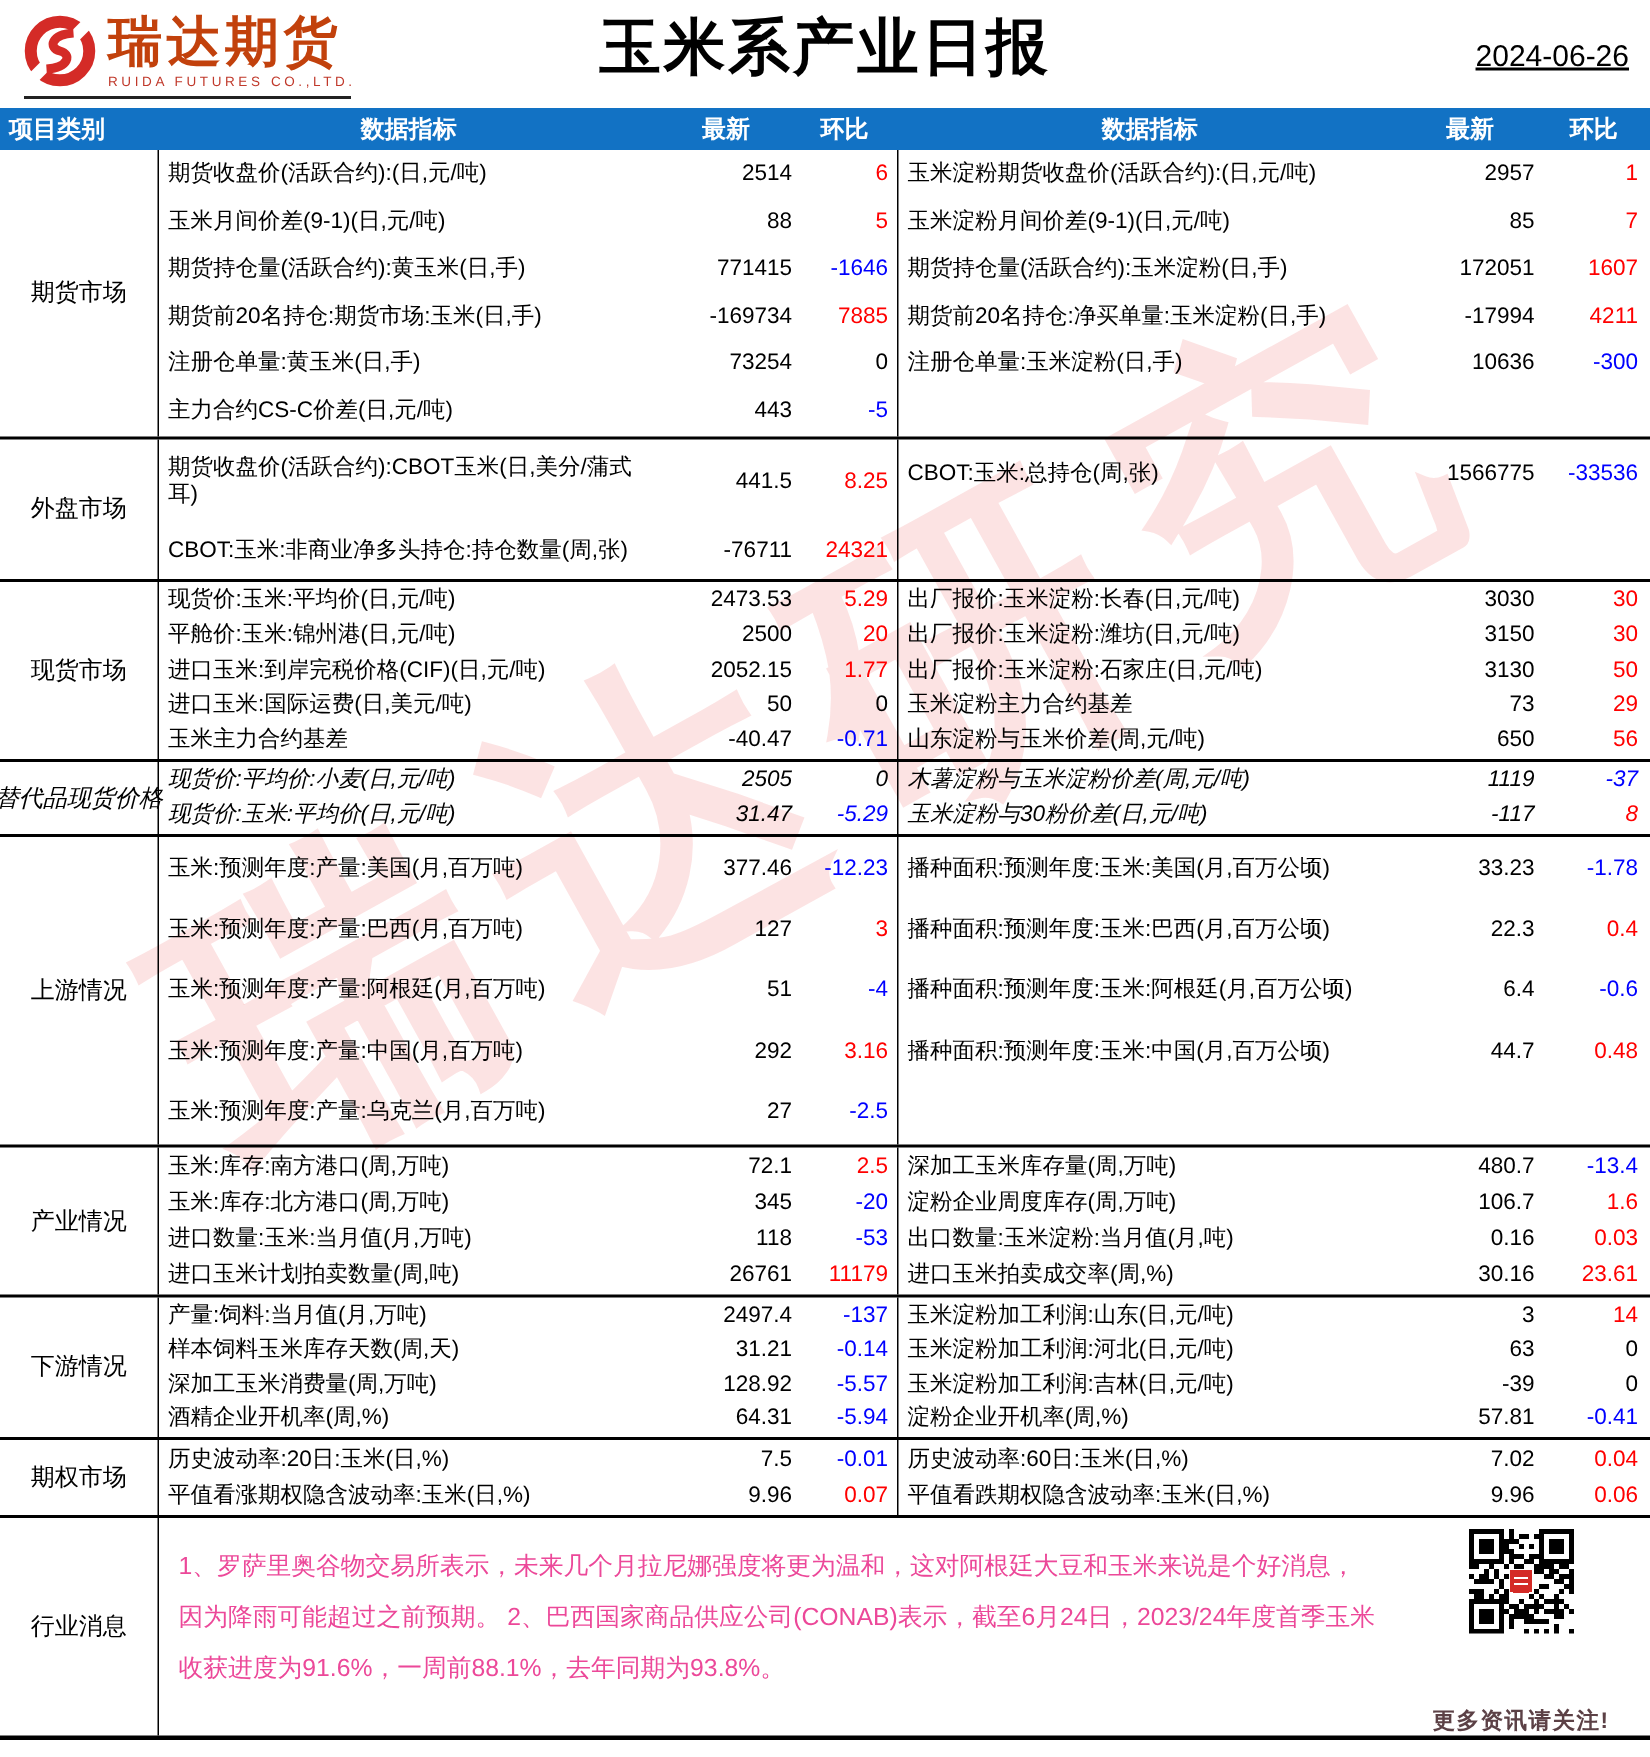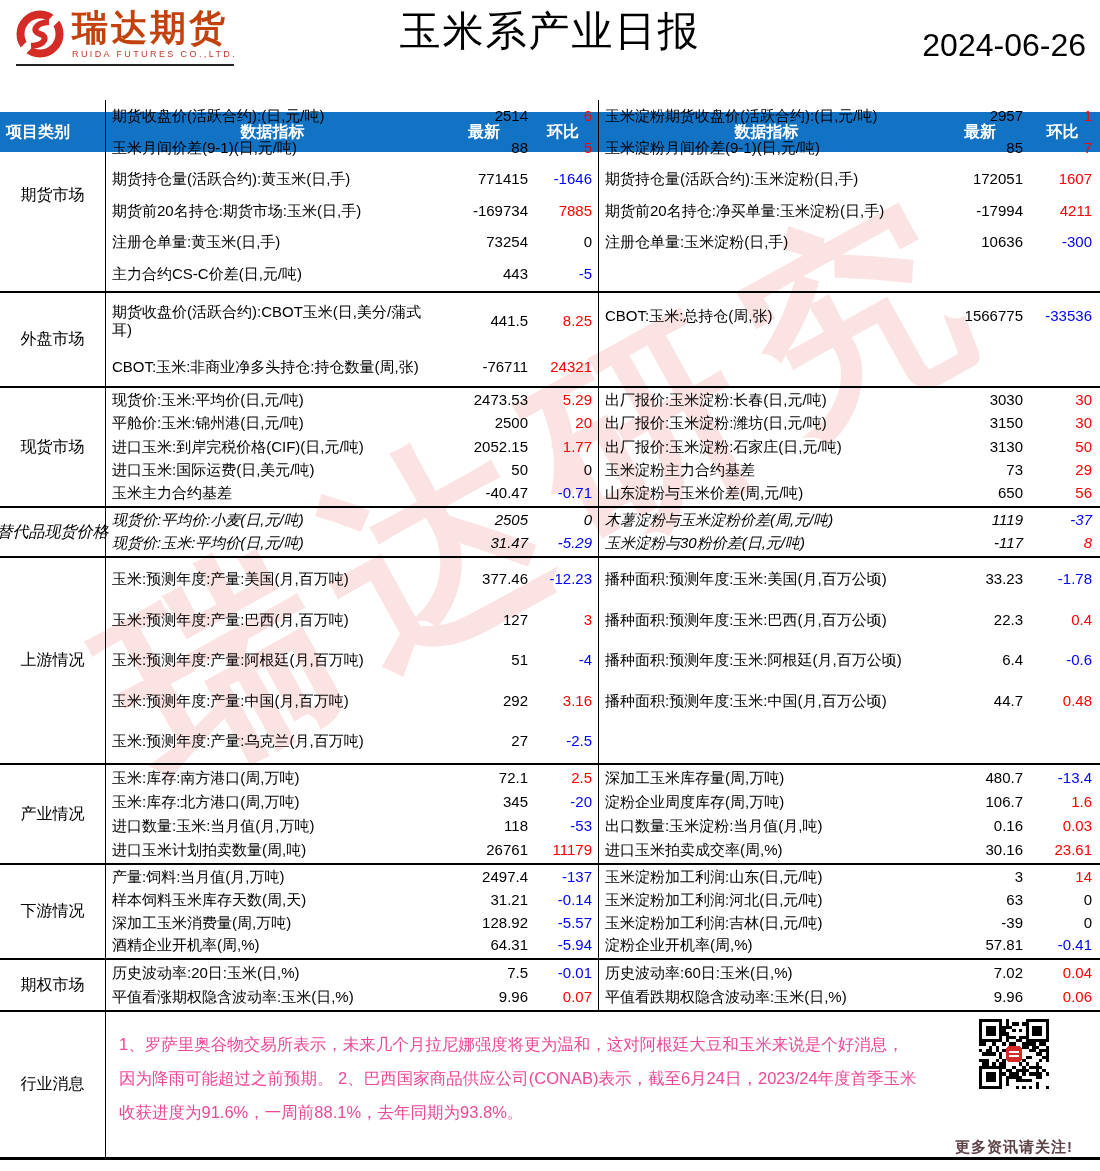--- a/index.html
+++ b/index.html
@@ -7,27 +7,27 @@
   .page{position:relative;width:1100px;height:1171px;background:#fff;}
 
   
   .masthead{position:relative;height:72px;}
   .logo{position:absolute;left:16px;top:9px;display:flex;align-items:center;}
   .logo svg{display:block;}
   .logo-txt{margin-left:8px;}
   .logo-name{font-size:36px;font-weight:700;letter-spacing:3px;color:#c2410c;line-height:1.05;}
   .logo-sub{font-size:9px;letter-spacing:2.4px;color:#c0392b;margin-top:2px;}
   .logo-underline{position:absolute;left:16px;top:64px;width:218px;height:2px;background:#222;}
-  .doc-title{position:absolute;left:0;right:0;top:4px;text-align:center;font-size:41px;font-weight:400;color:#000;letter-spacing:2px;}
-  .doc-date{position:absolute;right:14px;top:27px;font-size:32px;color:#000;}
+  .doc-title{position:absolute;left:0;right:0;top:4px;text-align:center;font-size:41px;font-weight:700;color:#000;letter-spacing:2px;}
+  .doc-date{position:absolute;right:14px;top:27px;font-size:20px;color:#000;text-decoration:underline;}
 
   
-  .thead{position:absolute;left:0;top:72px;width:1100px;height:40px;background:#1272c4;display:grid;
+  .thead{position:absolute;left:0;top:72px;width:1100px;height:28px;background:#1272c4;display:grid;
          grid-template-columns:105px 335px 88px 70px 337px 90px 75px;align-items:center;color:#fff;
-         font-weight:700;font-size:16px;z-index:2;margin-top:40px;}
+         font-weight:700;font-size:16px;z-index:2;}
   .thead .c0{padding-left:6px;text-align:left;}
   .thead span{text-align:center;}
 
   .tbody{position:absolute;left:0;top:100px;width:1100px;z-index:2;}
   .section{display:flex;box-sizing:border-box;border-bottom:2px solid #000;}
   .cat{width:105px;flex:0 0 105px;border-right:1px solid #000;display:flex;align-items:center;justify-content:center;
        font-size:16px;color:#000;white-space:nowrap;overflow:visible;z-index:3;}
   .half{display:flex;flex-direction:column;justify-content:space-around;box-sizing:border-box;padding:1px 0;}
   .half-left{width:493px;flex:0 0 493px;border-right:1px solid #000;}
   .half-right{width:501px;flex:0 0 501px;}

